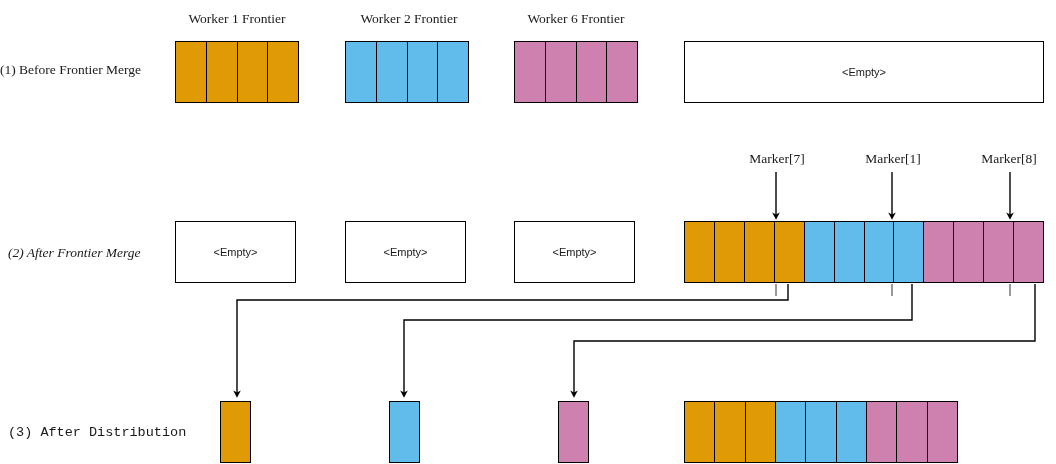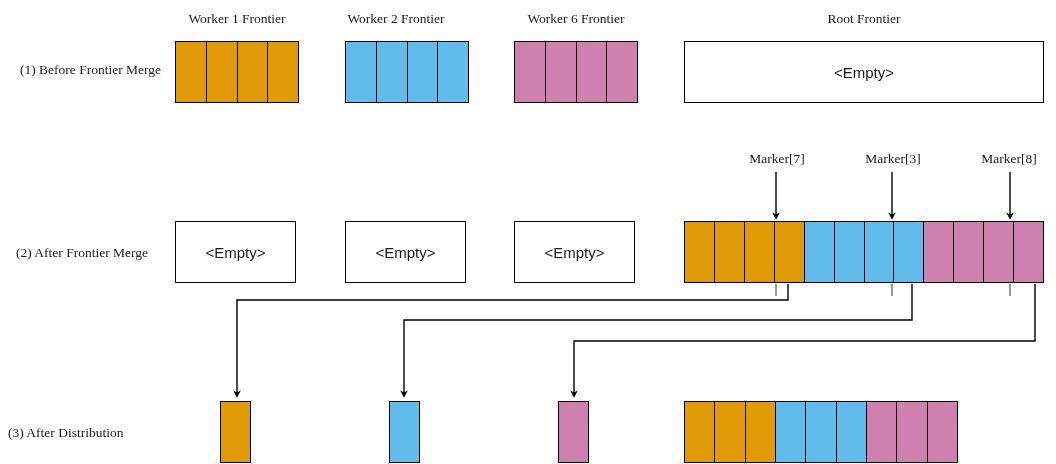--- a/index.html
+++ b/index.html
@@ -58,43 +58,42 @@
     position:absolute;
     box-sizing:border-box;
     border:1.6px solid #000;
     background:#fff;
     display:flex;
     align-items:center;
     justify-content:center;
   }
   .empty-text{
     font-family:"Liberation Sans", sans-serif;
-    font-size:15px;
+    font-size:11px;
     color:#1a1a1a;
     letter-spacing:0px;
   }
 
   svg.overlay{
     position:absolute;left:0;top:0;width:1056px;height:464px;
     pointer-events:none;
   }
 </style>
 </head>
 <body>
 
 <div id="canvas">
 
   <div class="col-title" style="left:175px;top:12px;width:124px;">Worker 1 Frontier</div>
-  <div class="col-title" style="left:334px;top:12px;width:124px;">Worker 2 Frontier</div>
+  <div class="col-title" style="left:347px;top:12px;width:124px;">Worker 2 Frontier</div>
   <div class="col-title" style="left:514px;top:12px;width:124px;">Worker 6 Frontier</div>
-  <div class="col-title" style="left:684px;top:12px;width:360px;">Root Frontier</div>
 
-  <div class="row-label" style="left:20px;top:63px;">(1) Before Frontier Merge</div>
-  <div class="row-label" style="left:16px;top:246px;">(2) After Frontier Merge</div>
-  <div class="row-label" style="left:8px;top:426px;">(3) After Distribution</div>
+  <div class="row-label" style="left:0;top:63px;">(1) Before Frontier Merge</div>
+  <div class="row-label" style="left:8px;top:246px;font-style:italic;">(2) After Frontier Merge</div>
+  <div class="row-label" style="left:8px;top:426px;font-family:Liberation Mono, monospace;">(3) After Distribution</div>
 
   <div class="frontier" style="left:175px;top:41px;width:124px;height:62px;">
       <div class="cell" style="background: rgb(224, 154, 6); flex: 1 1 0px;"></div>
       <div class="cell" style="background: rgb(224, 154, 6); flex: 1 1 0px;"></div>
       <div class="cell" style="background: rgb(224, 154, 6); flex: 1 1 0px;"></div>
       <div class="cell" style="background: rgb(224, 154, 6); flex: 1 1 0px;"></div>
     </div>
   <div class="frontier" style="left:345px;top:41px;width:124px;height:62px;">
       <div class="cell" style="background: rgb(98, 188, 235); flex: 1 1 0px;"></div>
       <div class="cell" style="background: rgb(98, 188, 235); flex: 1 1 0px;"></div>
@@ -129,21 +128,21 @@
       <div class="cell" style="background: rgb(98, 188, 235); flex: 1 1 0px;"></div>
       <div class="cell" style="background: rgb(98, 188, 235); flex: 1 1 0px;"></div>
       <div class="cell" style="background: rgb(98, 188, 235); flex: 1 1 0px;"></div>
       <div class="cell" style="background: rgb(206, 128, 174); flex: 1 1 0px;"></div>
       <div class="cell" style="background: rgb(206, 128, 174); flex: 1 1 0px;"></div>
       <div class="cell" style="background: rgb(206, 128, 174); flex: 1 1 0px;"></div>
       <div class="cell" style="background: rgb(206, 128, 174); flex: 1 1 0px;"></div>
     </div>
 
   <div class="marker-label" style="left:734px;top:152px;width:86px;">Marker[7]</div>
-  <div class="marker-label" style="left:850px;top:152px;width:86px;">Marker[3]</div>
+  <div class="marker-label" style="left:850px;top:152px;width:86px;">Marker[1]</div>
   <div class="marker-label" style="left:966px;top:152px;width:86px;">Marker[8]</div>
 
   <div class="frontier" style="left:220px;top:401px;width:31px;height:62px;">
       <div class="cell" style="background: rgb(224, 154, 6); flex: 1 1 0px;"></div>
     </div>
   <div class="frontier" style="left:389px;top:401px;width:31px;height:62px;">
       <div class="cell" style="background: rgb(98, 188, 235); flex: 1 1 0px;"></div>
     </div>
   <div class="frontier" style="left:558px;top:401px;width:31px;height:62px;">
       <div class="cell" style="background: rgb(206, 128, 174); flex: 1 1 0px;"></div>

